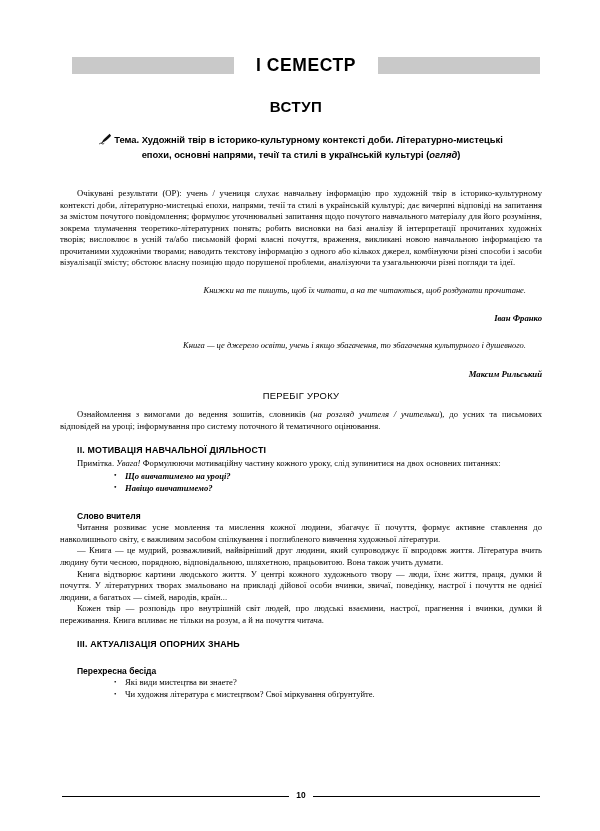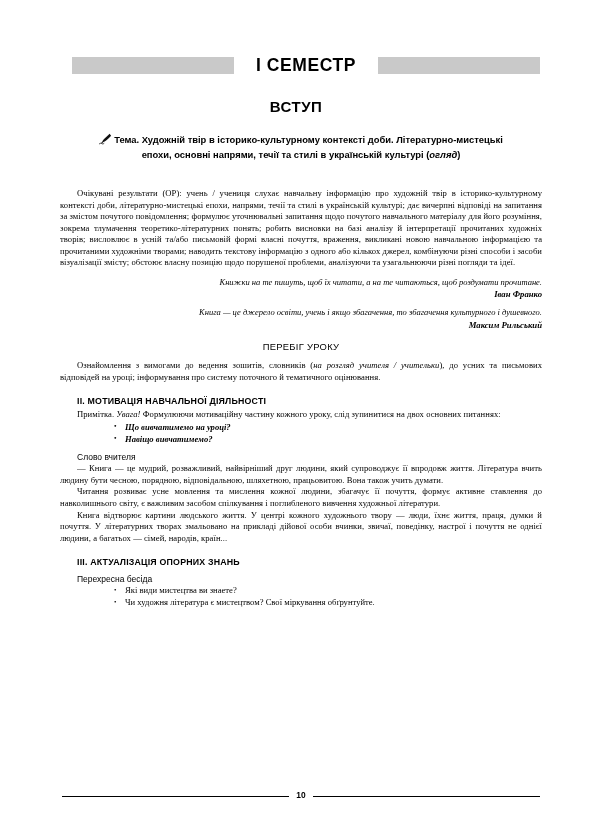--- a/index.html
+++ b/index.html
@@ -104,21 +104,21 @@
 
   
   .quotes {
     margin-top: 8px;
   }
   .quote {
     font-size: 8.5px;
     line-height: 11.6px;
     font-style: italic;
     text-align: right;
-    margin: 0;
+    margin: 16px;
   }
   .quote-author {
     font-size: 8.7px;
     line-height: 12px;
     font-style: italic;
     font-weight: bold;
     text-align: right;
     margin: 0 0 7px 0;
   }
 
@@ -133,23 +133,23 @@
   h2.sect {
     font-family: "Liberation Sans", "DejaVu Sans", sans-serif;
     font-weight: bold;
     font-size: 8.8px;
     letter-spacing: 0.2px;
     margin: 0 0 3px 17px;
   }
   h2.sect.spaced { margin-top: 13px; }
   h3.subsect {
     font-family: "Liberation Sans", "DejaVu Sans", sans-serif;
-    font-weight: normal;
+    font-weight: bold;
     font-size: 8.5px;
-    margin: 7px 0 1px 17px;
+    margin: 17px 0 1px 17px;
   }
 
   
   ul.bullets {
     margin: 1px 0 0 0;
     padding: 0 0 0 54px;
     list-style: none;
   }
   ul.bullets li {
     font-size: 8.6px;
@@ -234,23 +234,24 @@
     <p class="body"><span>Ознайомлення з вимогами до ведення зошитів, словників (</span><span class="ital">на розгляд учителя / учительки</span><span>), до усних та письмових відповідей на уроці; інформування про систему поточного й тематичного оцінювання.</span></p>
 
     <h2 class="sect spaced">II. МОТИВАЦІЯ НАВЧАЛЬНОЇ ДІЯЛЬНОСТІ</h2>
     <p class="body"><span>Примітка.</span> <span class="ital">Увага!</span> <span>Формулюючи мотиваційну частину кожного уроку, слід зупинитися на двох основних питаннях:</span></p>
     <ul class="bullets italic">
       <li>Що вивчатимемо на уроці?</li>
       <li>Навіщо вивчатимемо?</li>
     </ul>
 
     <h3 class="subsect">Слово вчителя</h3>
+    <p class="body">Читання розвиває усне мовлення та мислення кожної людини, збагачує її почуття, формує активне ставлення до навколишнього світу, є важливим засобом спілкування і поглибленого вивчення художньої літератури.</p>
     <p class="body">— Книга — це мудрий, розважливий, найвірніший друг людини, який супроводжує її впродовж життя. Література вчить людину бути чесною, порядною, відповідальною, шляхетною, працьовитою. Вона також учить думати.</p>
-    <p class="body">Читання розвиває усне мовлення та мислення кожної людини, збагачує її почуття, формує активне ставлення до навколишнього світу, є важливим засобом спілкування і поглибленого вивчення художньої літератури.</p>
     <p class="body">Книга відтворює картини людського життя. У центрі кожного художнього твору — люди, їхнє життя, праця, думки й почуття. У літературних творах змальовано на прикладі дійової особи вчинки, звичаї, поведінку, настрої і почуття не однієї людини, а багатьох — сімей, народів, країн...</p>
+    <p class="body">Кожен твір — розповідь про внутрішній світ людей, про людські взаємини, настрої, прагнення і вчинки, думки й переживання. Книга впливає не тільки на розум, а й на почуття читача.</p>
 
     <h2 class="sect spaced">III. АКТУАЛІЗАЦІЯ ОПОРНИХ ЗНАНЬ</h2>
     <h3 class="subsect">Перехресна бесіда</h3>
     <ul class="bullets">
       <li>Які види мистецтва ви знаете?</li>
       <li>Чи художня література є мистецтвом? Свої міркування обґрунтуйте.</li>
     </ul>
 
   </div>
 

